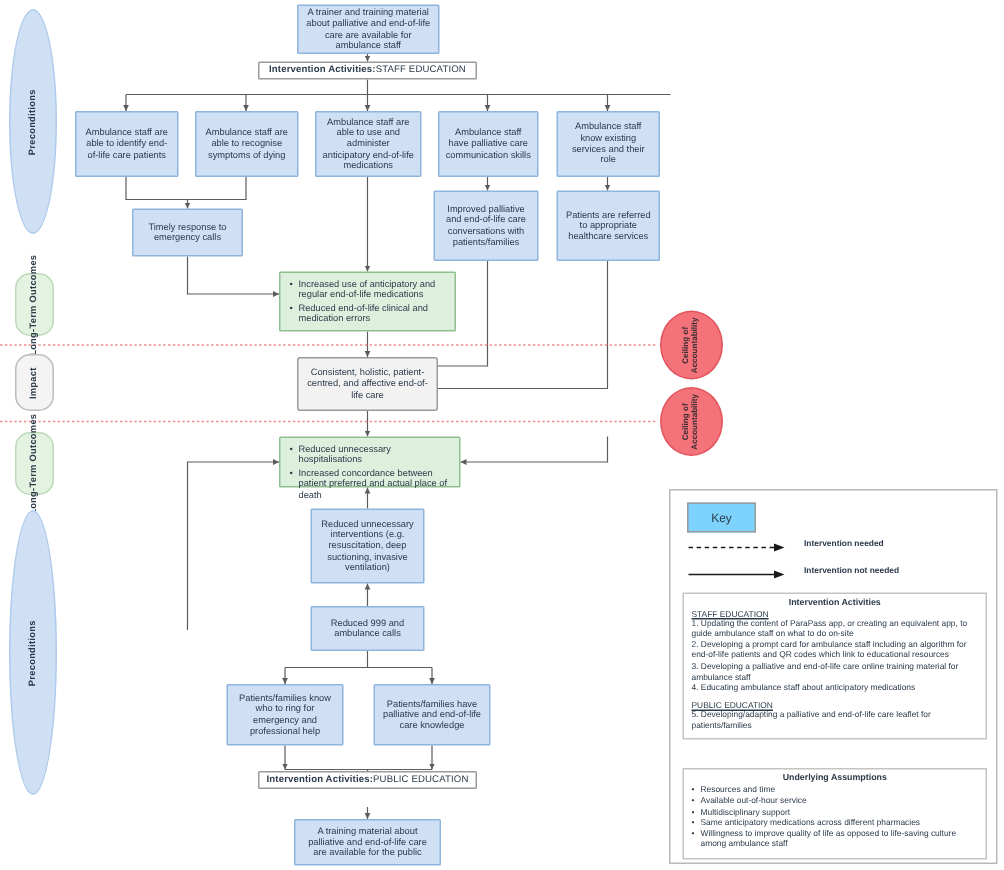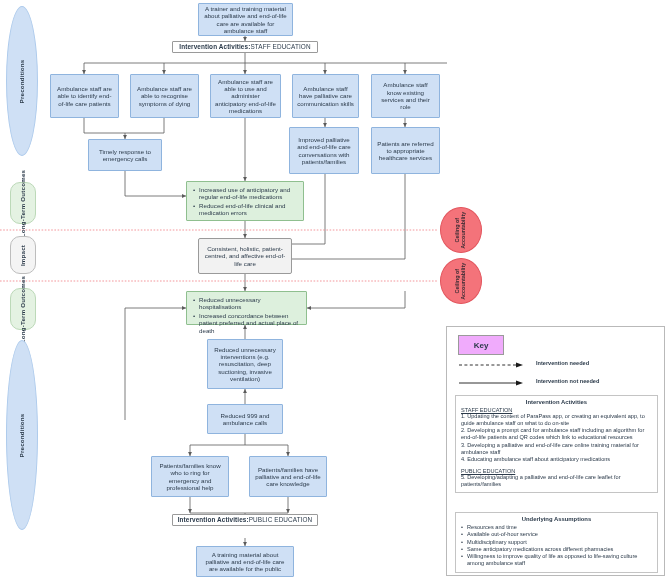--- a/index.html
+++ b/index.html
@@ -63,22 +63,22 @@
     color:#3a2b33;line-height:1.15;text-align:center;
   }
 
   
   #keypanel{
     position:absolute;left:446px;top:326px;width:219px;height:250px;
     border:1px solid #b9b9b9;background:#ffffff;box-sizing:border-box;
   }
   #keybox{
     position:absolute;left:11px;top:8px;width:44px;height:18px;
-    border:1px solid #9a9a9a;background:#f0abfc;
-    display:flex;align-items:center;justify-content:center;font-size:8px;font-weight:bold;
+    border:1px solid #9a9a9a;background:#7dd3fc;
+    display:flex;align-items:center;justify-content:center;font-size:8px;
   }
   .legend-row{position:absolute;left:11px;width:200px;height:12px;}
   .legend-row .lbl{
     position:absolute;left:78px;top:1px;font-size:5.6px;font-weight:bold;
   }
   .legend-row svg{position:absolute;left:0;top:2px;}
 
   .panel{
     position:absolute;left:8px;width:203px;box-sizing:border-box;
     border:1px solid #c4c4c4;background:#fff;padding:3px 5px 4px 5px;

